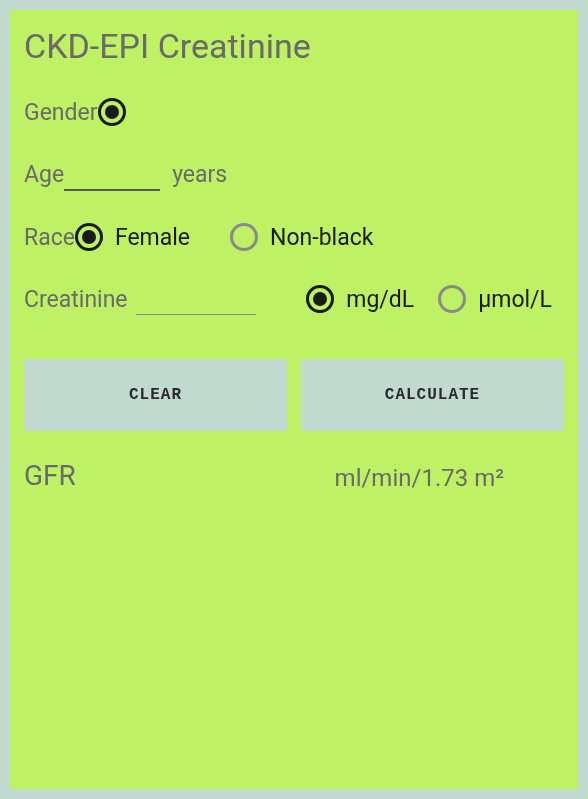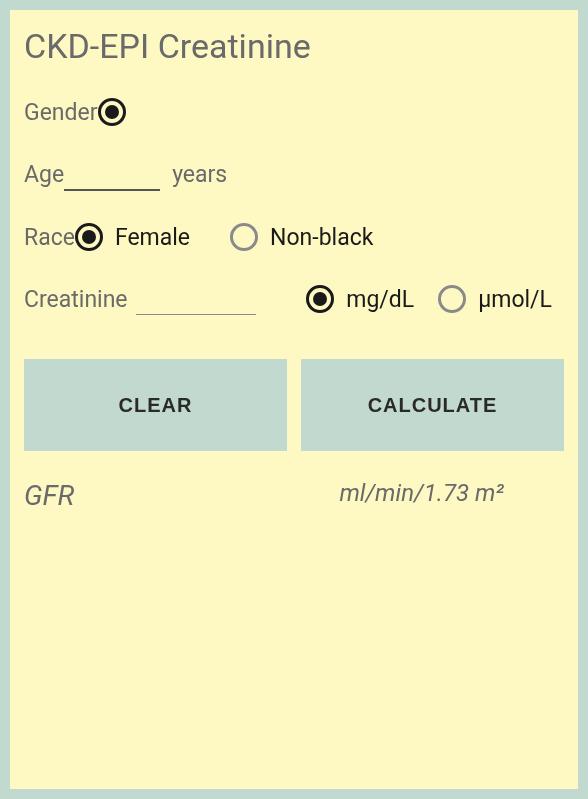--- a/index.html
+++ b/index.html
@@ -3,21 +3,21 @@
 <meta charset="utf-8">
 <style>
   * { box-sizing: border-box; margin: 0; padding: 0; }
   html, body { width: 588px; height: 799px; }
   body {
     background: #c1d9ce;
     padding: 10px;
     font-family: -apple-system, BlinkMacSystemFont, "Segoe UI", Roboto, Arial, sans-serif;
   }
   .card {
-    background: #fef9c3;
+    background: #bef264;
     width: 100%;
     height: 100%;
     padding: 16px 14px;
   }
   .title {
     font-size: 34px;
     color: #6a6a6a;
     font-weight: 400;
     margin-bottom: 32px;
   }
@@ -95,32 +95,31 @@
   .creatinine-units .radio:last-child { margin-right: 12px; }
   .button-row {
     display: flex;
     gap: 14px;
     margin-bottom: 28px;
   }
   .btn {
     flex: 1;
     background: #c1d9ce;
     border: none;
-    height: 92px;
-    font-size: 20px;
+    height: 72px;
+    font-size: 16px;
     font-weight: 600;
     letter-spacing: 1px;
     color: #2a2a2a;
     cursor: pointer;
-    font-family: Liberation Sans, sans-serif;
+    font-family: Liberation Mono, monospace;
   }
   .result-row {
     display: flex;
-    align-items: flex-start;
-    font-style: italic;
+    align-items: flex-end;
   }
   .result-label {
     font-size: 28px;
     color: #6a6a6a;
     font-weight: 400;
   }
   .result-unit {
     font-size: 24px;
     color: #6a6a6a;
     font-weight: 400;

